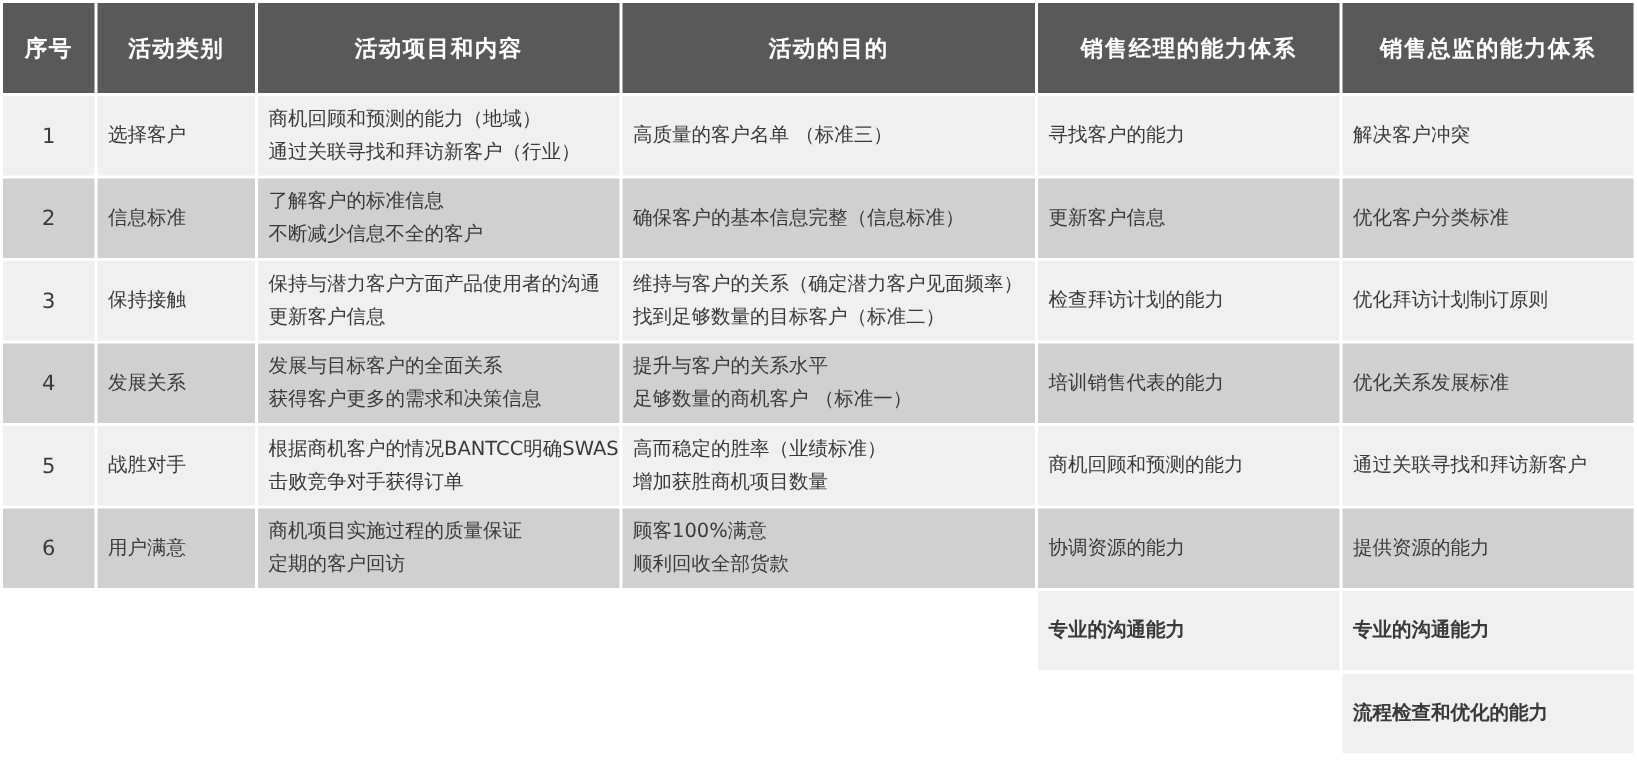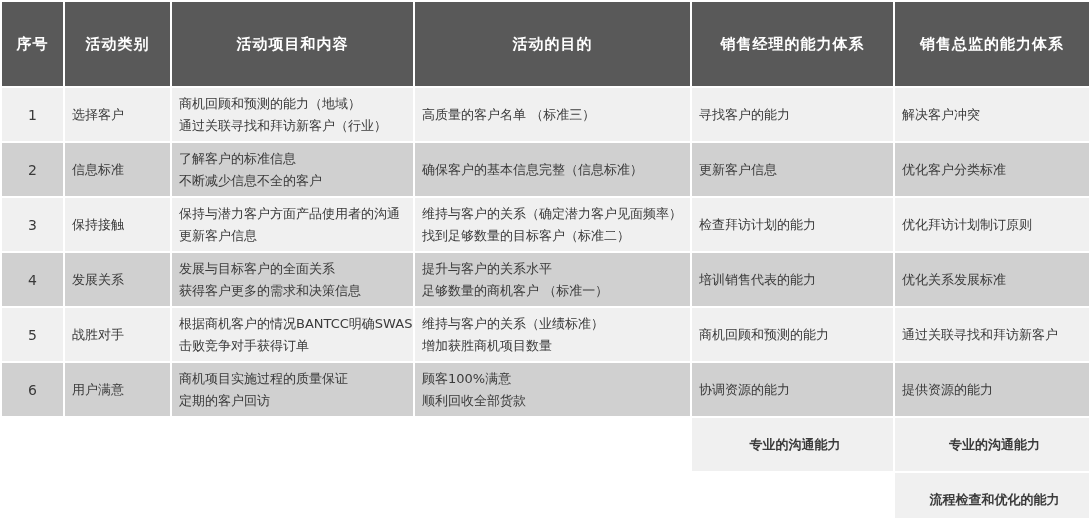--- a/index.html
+++ b/index.html
@@ -17,41 +17,41 @@
     background: #ffffff;
   }
   table.cap-table th {
     background: #595959;
     color: #ffffff;
     font-size: 15px;
     font-weight: bold;
     text-align: center;
     vertical-align: middle;
     height: 52px;
-    padding: 16px 2px;
+    padding: 4px 2px;
     letter-spacing: 1px;
   }
   table.cap-table td {
     color: #3a3a3a;
     font-size: 13px;
     vertical-align: middle;
     height: 49px;
     padding: 2px 2px 2px 7px;
     line-height: 22px;
   }
   table.cap-table tr.light td { background: #f0f0f0; }
   table.cap-table tr.dark  td { background: #d0d0d0; }
   table.cap-table td.blank { background: #ffffff !important; }
   table.cap-table td.c-num {
     text-align: center;
     padding: 0;
     font-size: 14px;
   }
   table.cap-table td .line { white-space: nowrap; }
-  table.cap-table tr.bold-row td { font-weight: bold; text-align: center; }
+  table.cap-table tr.bold-row td { font-weight: bold; }
 </style>
 </head>
 <body>
 
 <table class="cap-table">
   <colgroup>
     <col style="width:61px">
     <col style="width:105px">
     <col style="width:241px">
     <col style="width:275px">
@@ -129,21 +129,21 @@
     </tr>
 
     <tr class="light">
       <td class="c-num">5</td>
       <td>战胜对手</td>
       <td>
         <div class="line">根据商机客户的情况BANTCC明确SWAS</div>
         <div class="line">击败竞争对手获得订单</div>
       </td>
       <td>
-        <div class="line">维持与客户的关系（业绩标准）</div>
+        <div class="line">高而稳定的胜率（业绩标准）</div>
         <div class="line">增加获胜商机项目数量</div>
       </td>
       <td>商机回顾和预测的能力</td>
       <td>通过关联寻找和拜访新客户</td>
     </tr>
 
     <tr class="dark">
       <td class="c-num">6</td>
       <td>用户满意</td>
       <td>

